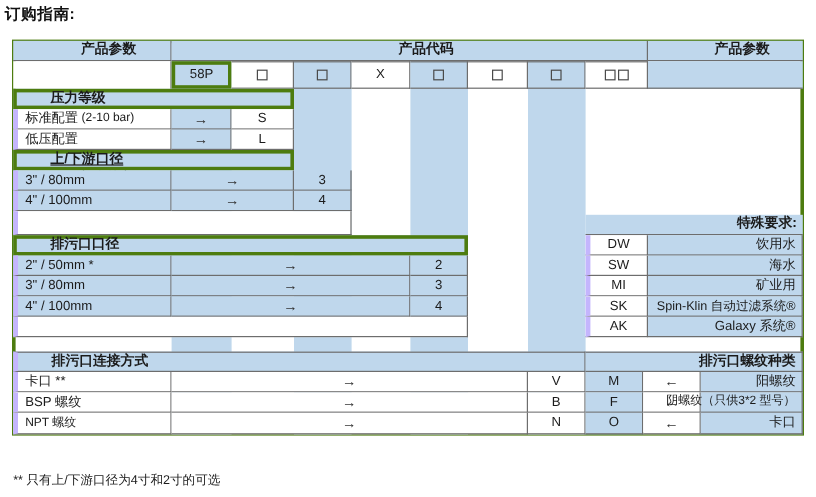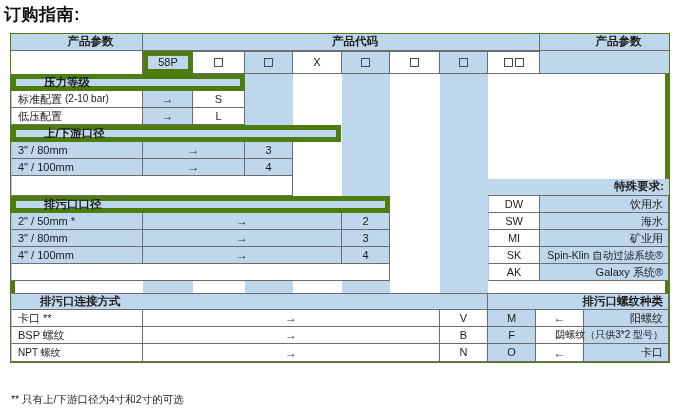--- a/index.html
+++ b/index.html
@@ -7,41 +7,41 @@
     width:680px;height:414px;
     background:#ffffff;
     font-family:"Liberation Sans","DejaVu Sans",sans-serif;
     color:#1b1b1b;
     overflow:hidden;
   }
   #root{position:relative;width:680px;height:414px;}
 
   .title{
     position:absolute;left:4px;top:3px;
-    font-size:17px;font-weight:bold;letter-spacing:.5px;
+    font-size:13px;font-weight:bold;letter-spacing:.5px;
     color:#111;
   }
 
   
   .c{
     position:absolute;
     box-sizing:border-box;
     font-size:11px;
     line-height:1;
     display:flex;
     align-items:center;
     white-space:nowrap;
     color:#1b1b1b;
   }
   .blue{background:#bfd7ec;}
   .white{background:#ffffff;}
-  .bd{border:5px solid #4d7c0f;}
+  .bd{border:3px solid #4d7c0f;}
   .bdt{border-top:1px solid #6d6d6d;}
   .bdb{border-bottom:1px solid #6d6d6d;}
-  .bdl{border-left:1px solid #c4b5fd;}
+  .bdl{border-left:4px solid #c4b5fd;}
   .bdr{border-right:1px solid #6d6d6d;}
   .ctr{justify-content:center;}
   .rgt{justify-content:flex-end;padding-right:5px;}
   .lft{justify-content:flex-start;padding-left:6px;}
   .bold{font-weight:bold;padding-left:28px;}
   .arrow{font-size:12px;color:#333;}
 
   .sq{
     display:inline-block;
     width:9px;height:9px;
@@ -117,21 +117,21 @@
   <div class="c blue bdb bdr ctr arrow" style="left:143px;top:91px;width:50px;height:17px;">→</div>
   <div class="c white bdb bdr ctr" style="left:193px;top:91px;width:52px;height:17px;font-size:11px;">S</div>
 
   <div class="c white bdl bdb bdr lft" style="left:11px;top:108px;width:132px;height:17px;">
     <span style="font-size:11px;">低压配置</span>
     <span style="font-size:10px;margin-left:3px;margin-top:48px;">(1-6 bar)</span>
   </div>
   <div class="c blue bdb bdr ctr arrow" style="left:143px;top:108px;width:50px;height:17px;">→</div>
   <div class="c white bdb bdr ctr" style="left:193px;top:108px;width:52px;height:17px;font-size:11px;">L</div>
 
-  <div class="c blue bd lft bold" style="left:11px;top:125px;width:330px;height:17px;font-size:11.5px;">上/下游口径</div>
+  <div class="c blue bd lft bold" style="left:11px;top:125px;width:234px;height:17px;font-size:11.5px;text-decoration:underline;">上/下游口径</div>
 
   <div class="c blue bdl bdb bdr lft" style="left:11px;top:142px;width:132px;height:17px;font-size:11px;">3" / 80mm</div>
   <div class="c blue bdb bdr ctr arrow" style="left:143px;top:142px;width:102px;height:17px;">→</div>
   <div class="c blue bdb bdr ctr" style="left:245px;top:142px;width:48px;height:17px;font-size:11px;">3</div>
 
   <div class="c blue bdl bdb bdr lft" style="left:11px;top:159px;width:132px;height:17px;font-size:11px;">4" / 100mm</div>
   <div class="c blue bdb bdr ctr arrow" style="left:143px;top:159px;width:102px;height:17px;">→</div>
   <div class="c blue bdb bdr ctr" style="left:245px;top:159px;width:48px;height:17px;font-size:11px;">4</div>
 
   <div class="c white bdl bdb bdr" style="left:11px;top:176px;width:282px;height:20px;"></div>

